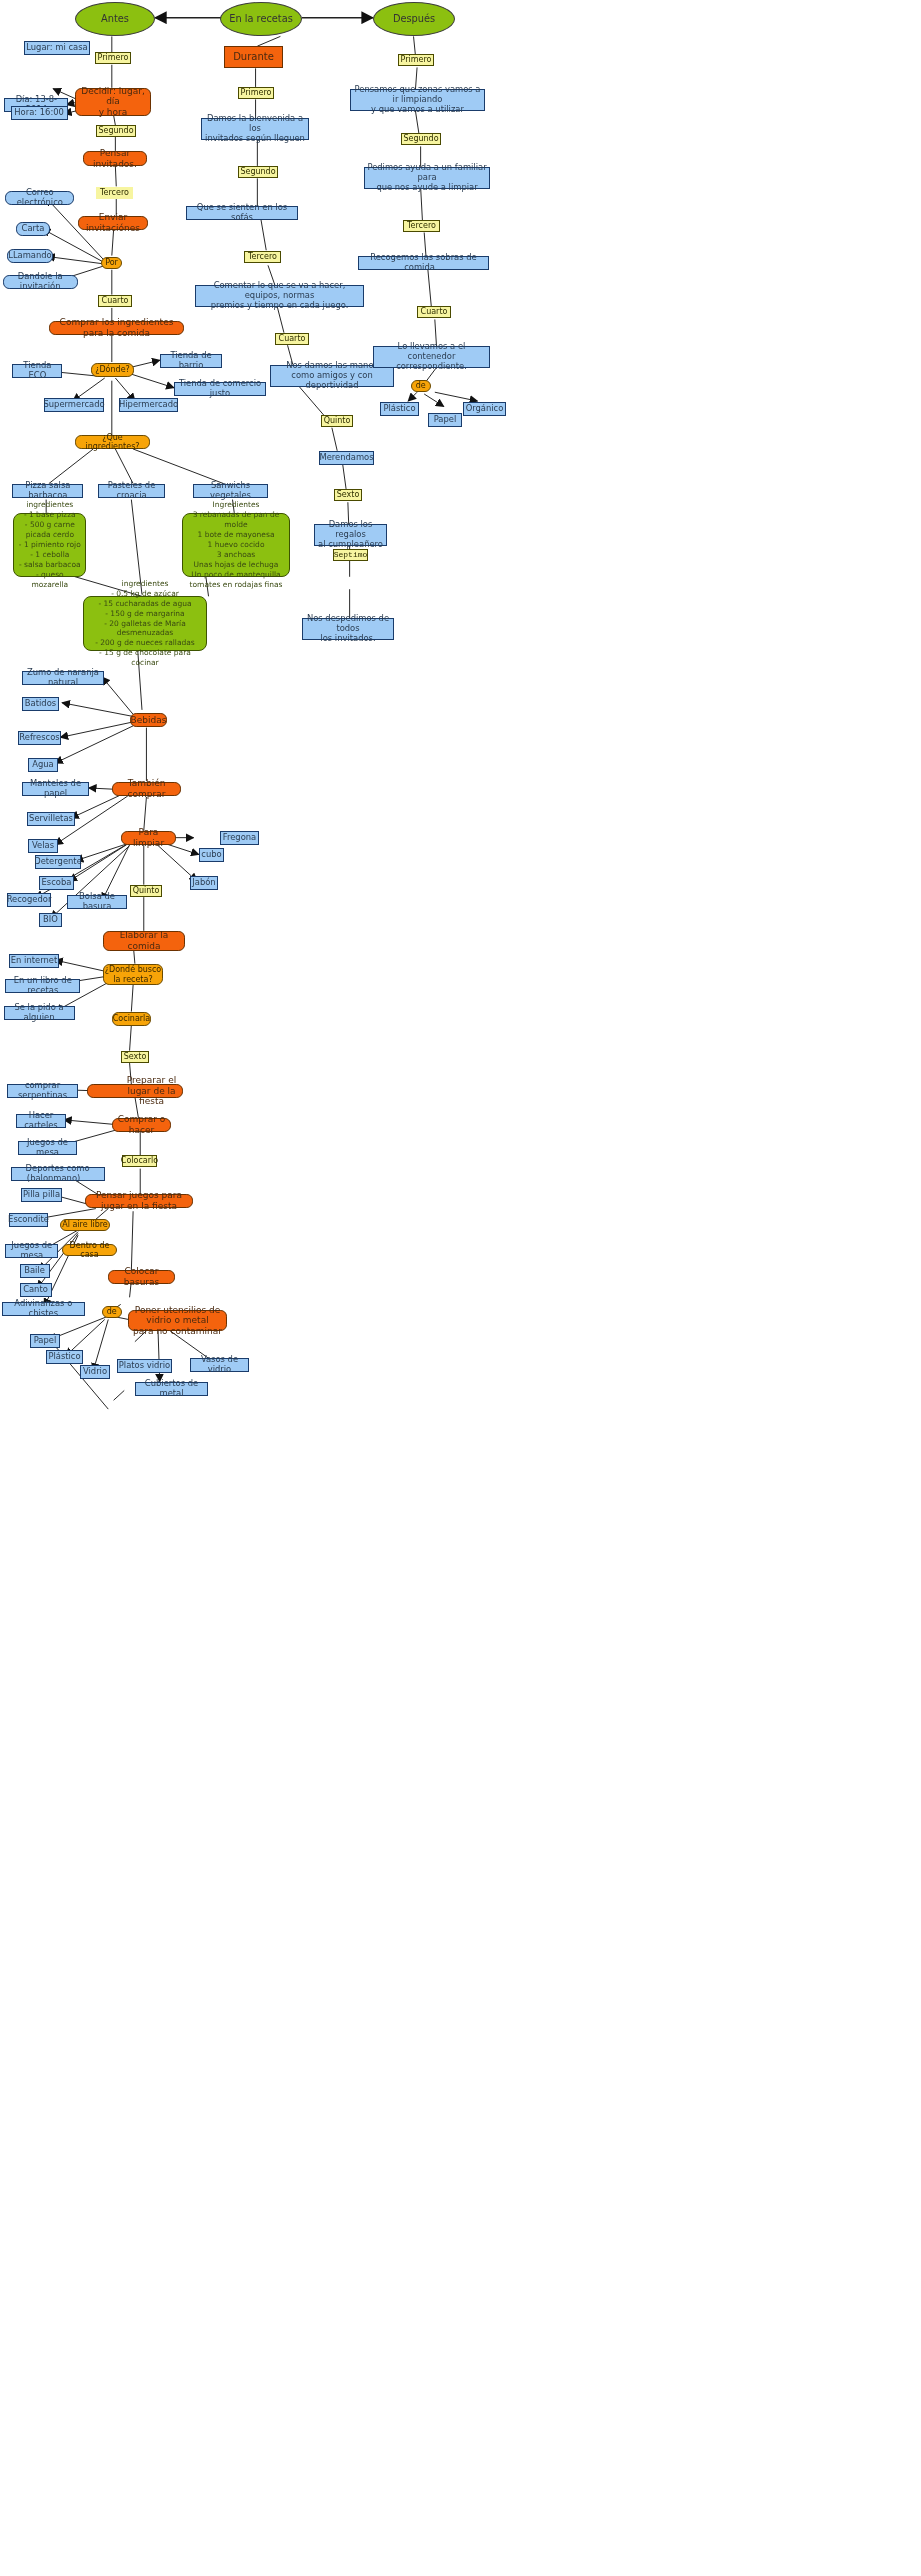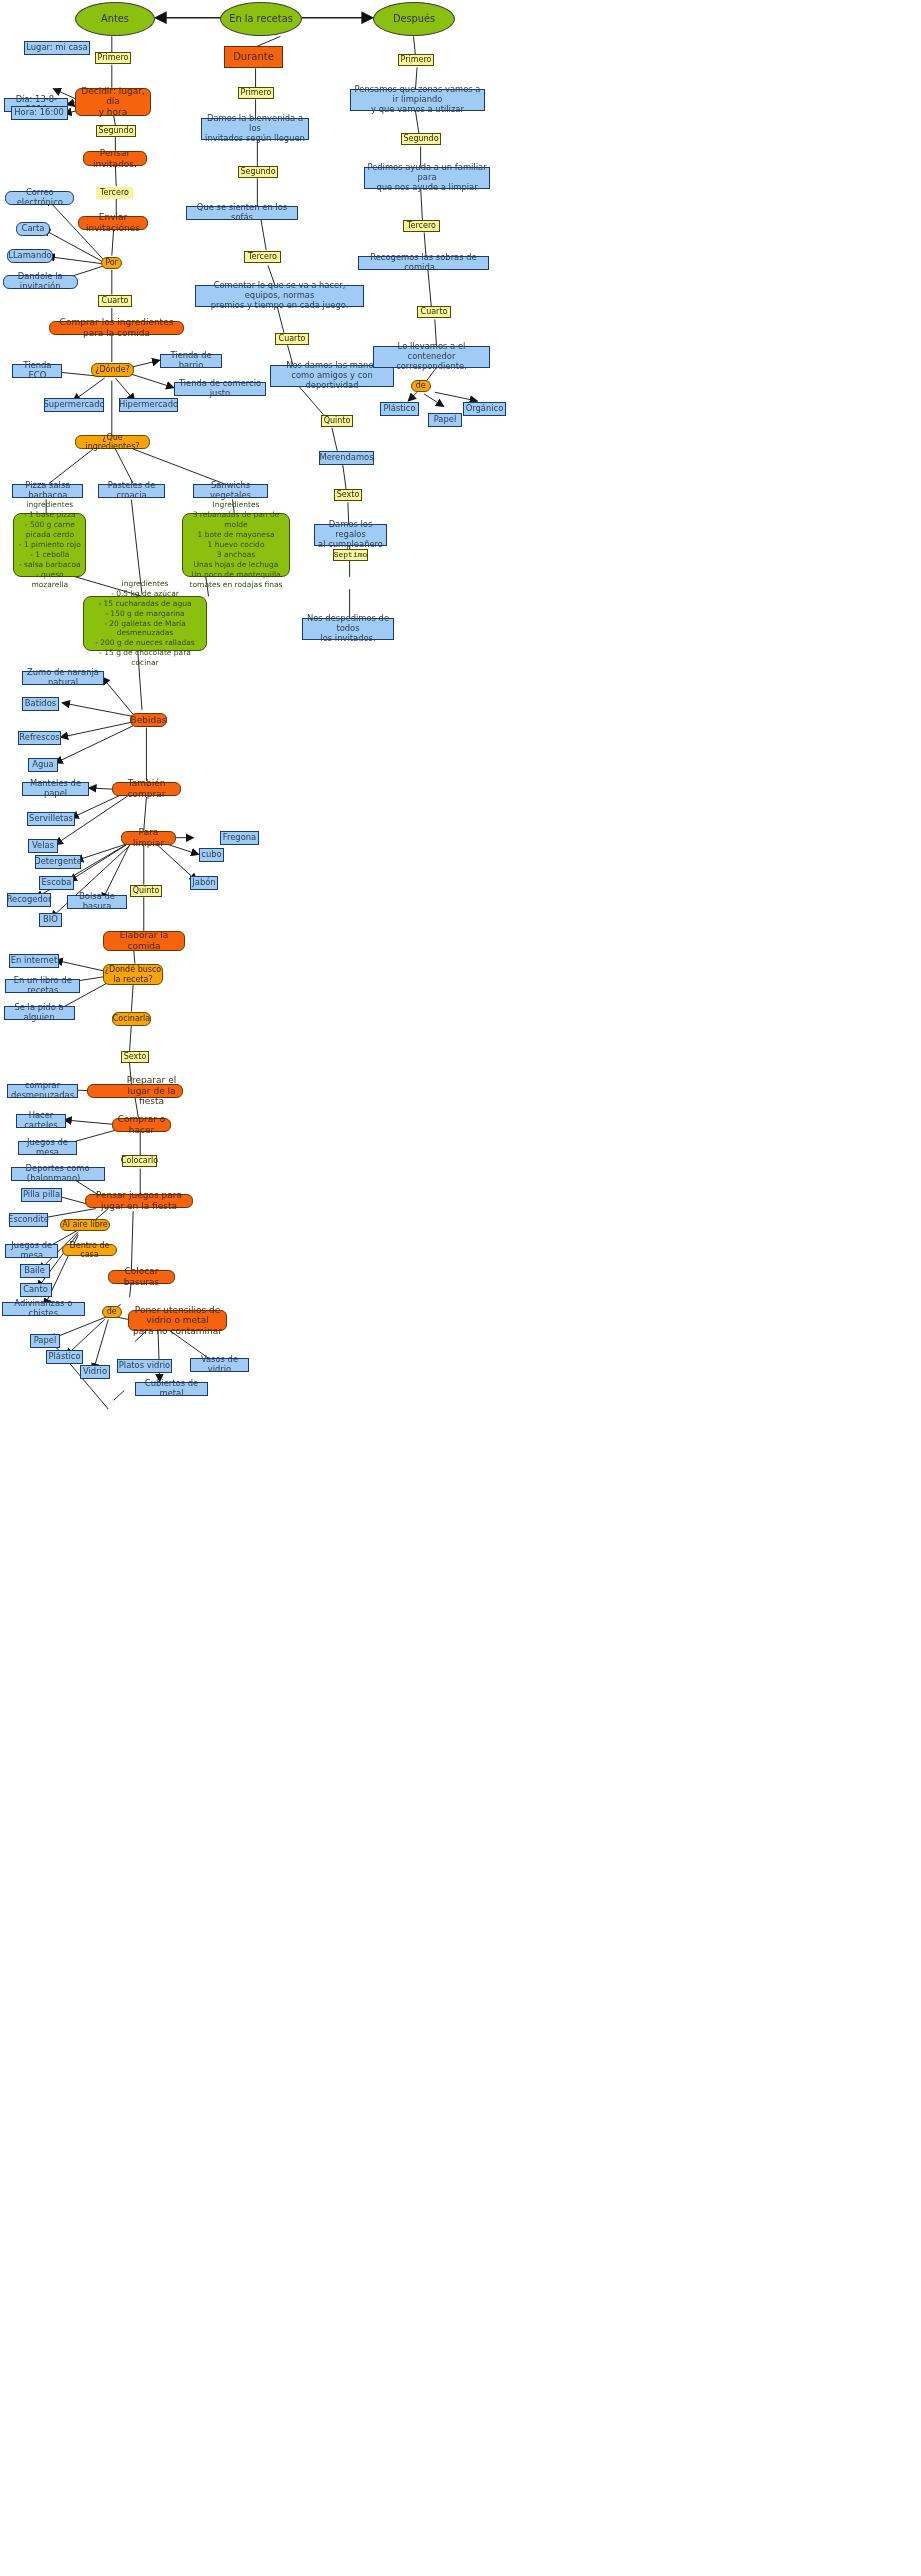--- a/index.html
+++ b/index.html
@@ -246,21 +246,21 @@
   <div class="node amber" style="left:103px;top:964px;width:60px;height:21px;">¿Dondé busco
 la receta?</div>
   <div class="node blue-rect" style="left:9px;top:954px;width:50px;height:14px;">En internet</div>
   <div class="node blue-rect" style="left:5.3px;top:979px;width:75px;height:14px;">En un libro de recetas</div>
   <div class="node blue-rect" style="left:3.5px;top:1006px;width:71px;height:14px;">Se la pido a alguien</div>
   <div class="node amber" style="left:112px;top:1012px;width:39px;height:14px;">Cocinarla</div>
 
   <div class="node yellow" style="left:121px;top:1051px;width:28px;height:12.4px;">Sexto</div>
   <div class="node orange" style="left:87px;top:1084px;width:96px;height:14px;padding-left:33px;">Preparar el lugar de la fiesta</div>
   <div class="node orange" style="left:112px;top:1118px;width:59px;height:14px;">Comprar o hacer</div>
-  <div class="node blue-rect" style="left:7px;top:1084px;width:71px;height:14px;">comprar desmenuzadas</div>
+  <div class="node blue-rect" style="left:7px;top:1084px;width:71px;height:14px;">comprar serpentinas</div>
   <div class="node blue-rect" style="left:16px;top:1114px;width:50px;height:14px;">Hacer carteles</div>
   <div class="node blue-rect" style="left:18px;top:1141px;width:59px;height:14px;">Juegos de  mesa</div>
 
   <div class="node yellow" style="left:122px;top:1155px;width:35px;height:12.4px;">Colocarlo</div>
   <div class="node orange" style="left:85px;top:1194px;width:108px;height:14px;">Pensar juegos para jugar en la fiesta</div>
   <div class="node amber" style="left:60px;top:1219px;width:50px;height:12.4px;">Al aire libre</div>
   <div class="node blue-rect" style="left:10.6px;top:1167px;width:94px;height:14px;">Deportes como (balonmano)...</div>
   <div class="node blue-rect" style="left:21px;top:1188px;width:41px;height:14px;">Pilla pilla</div>
   <div class="node blue-rect" style="left:9px;top:1213px;width:39px;height:14px;">Escondite</div>
 

